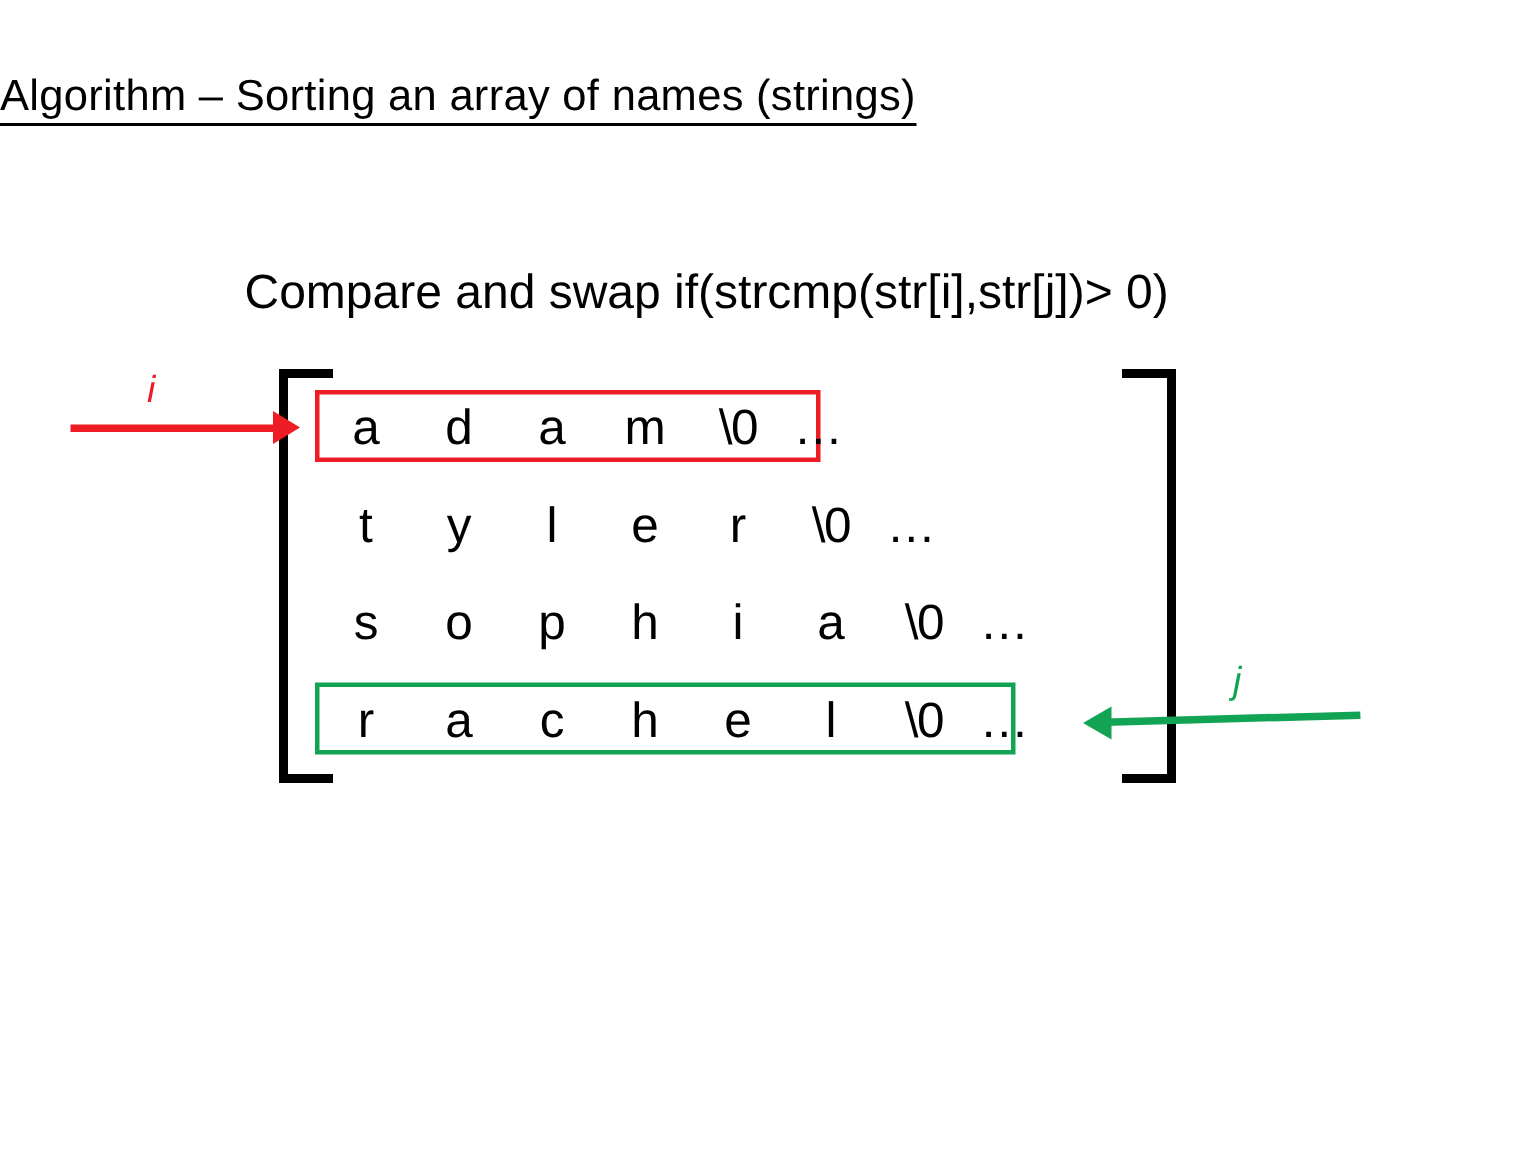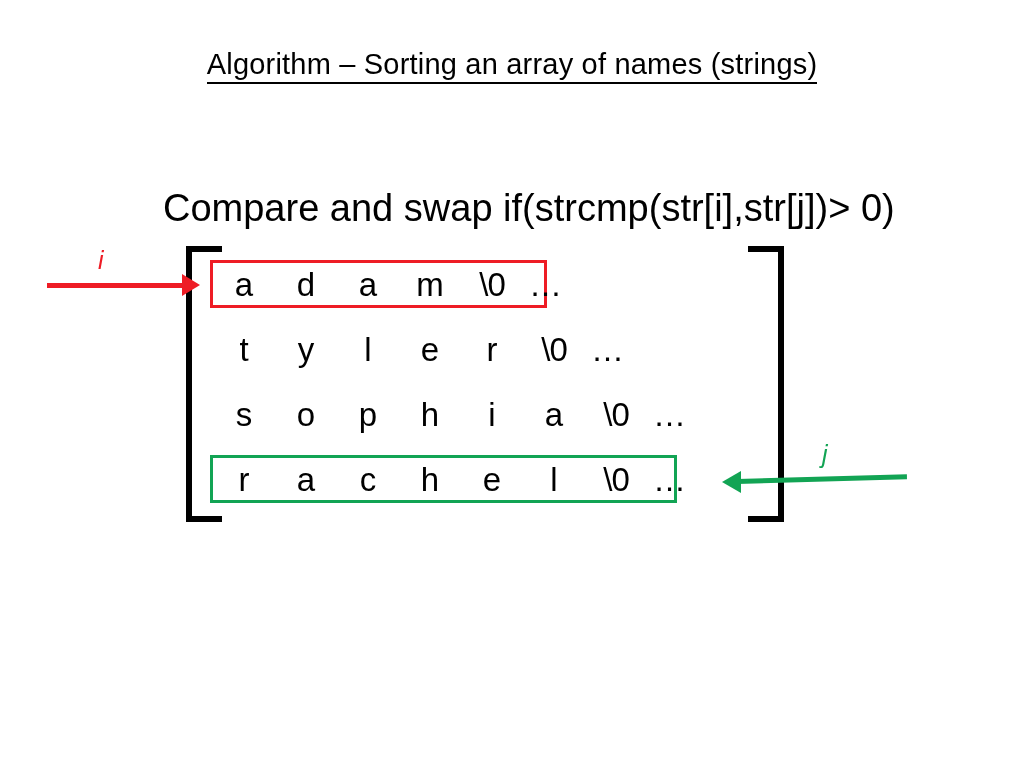--- a/index.html
+++ b/index.html
@@ -15,37 +15,37 @@
     font-family: "Liberation Sans", sans-serif;
     color: #000000;
   }
 
   
   #slide-title {
     position: absolute;
     left: 0;
     top: 46px;
     width: 1024px;
-    text-align: center;
+    text-align: left;
     font-size: 29px;
     line-height: 36px;
     letter-spacing: 0.2px;
     white-space: nowrap;
   }
   #slide-title span.u {
     border-bottom: 2.5px solid #000;
     padding-bottom: 2px;
   }
 
   
   #subtitle {
     position: absolute;
     left: 163px;
-    top: 190px;
-    font-size: 38px;
+    top: 176px;
+    font-size: 32px;
     line-height: 36px;
     white-space: nowrap;
   }
 
   
   .bracket {
     position: absolute;
     width: 36px;
     height: 276px;
     top: 246px;

